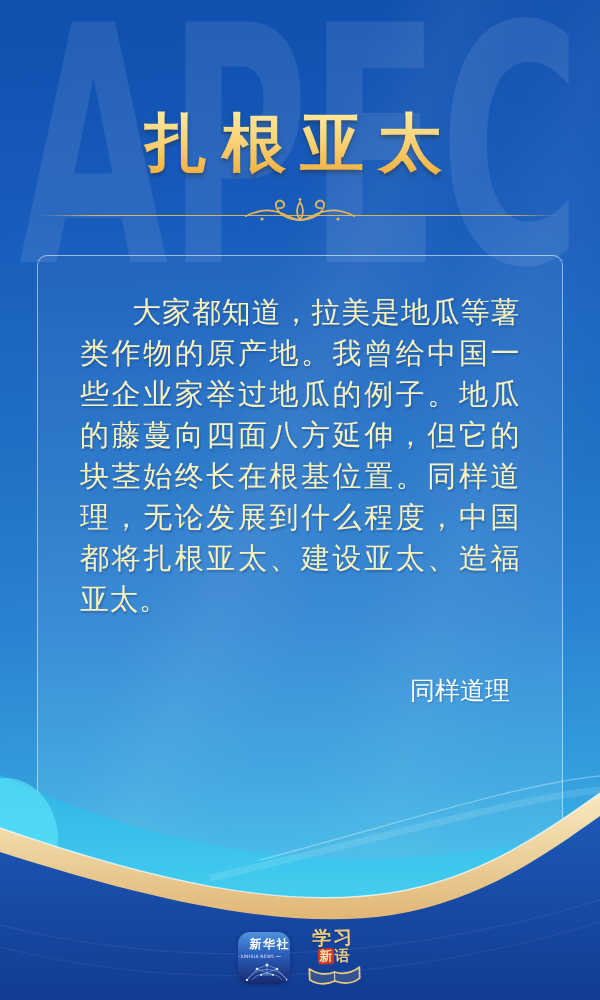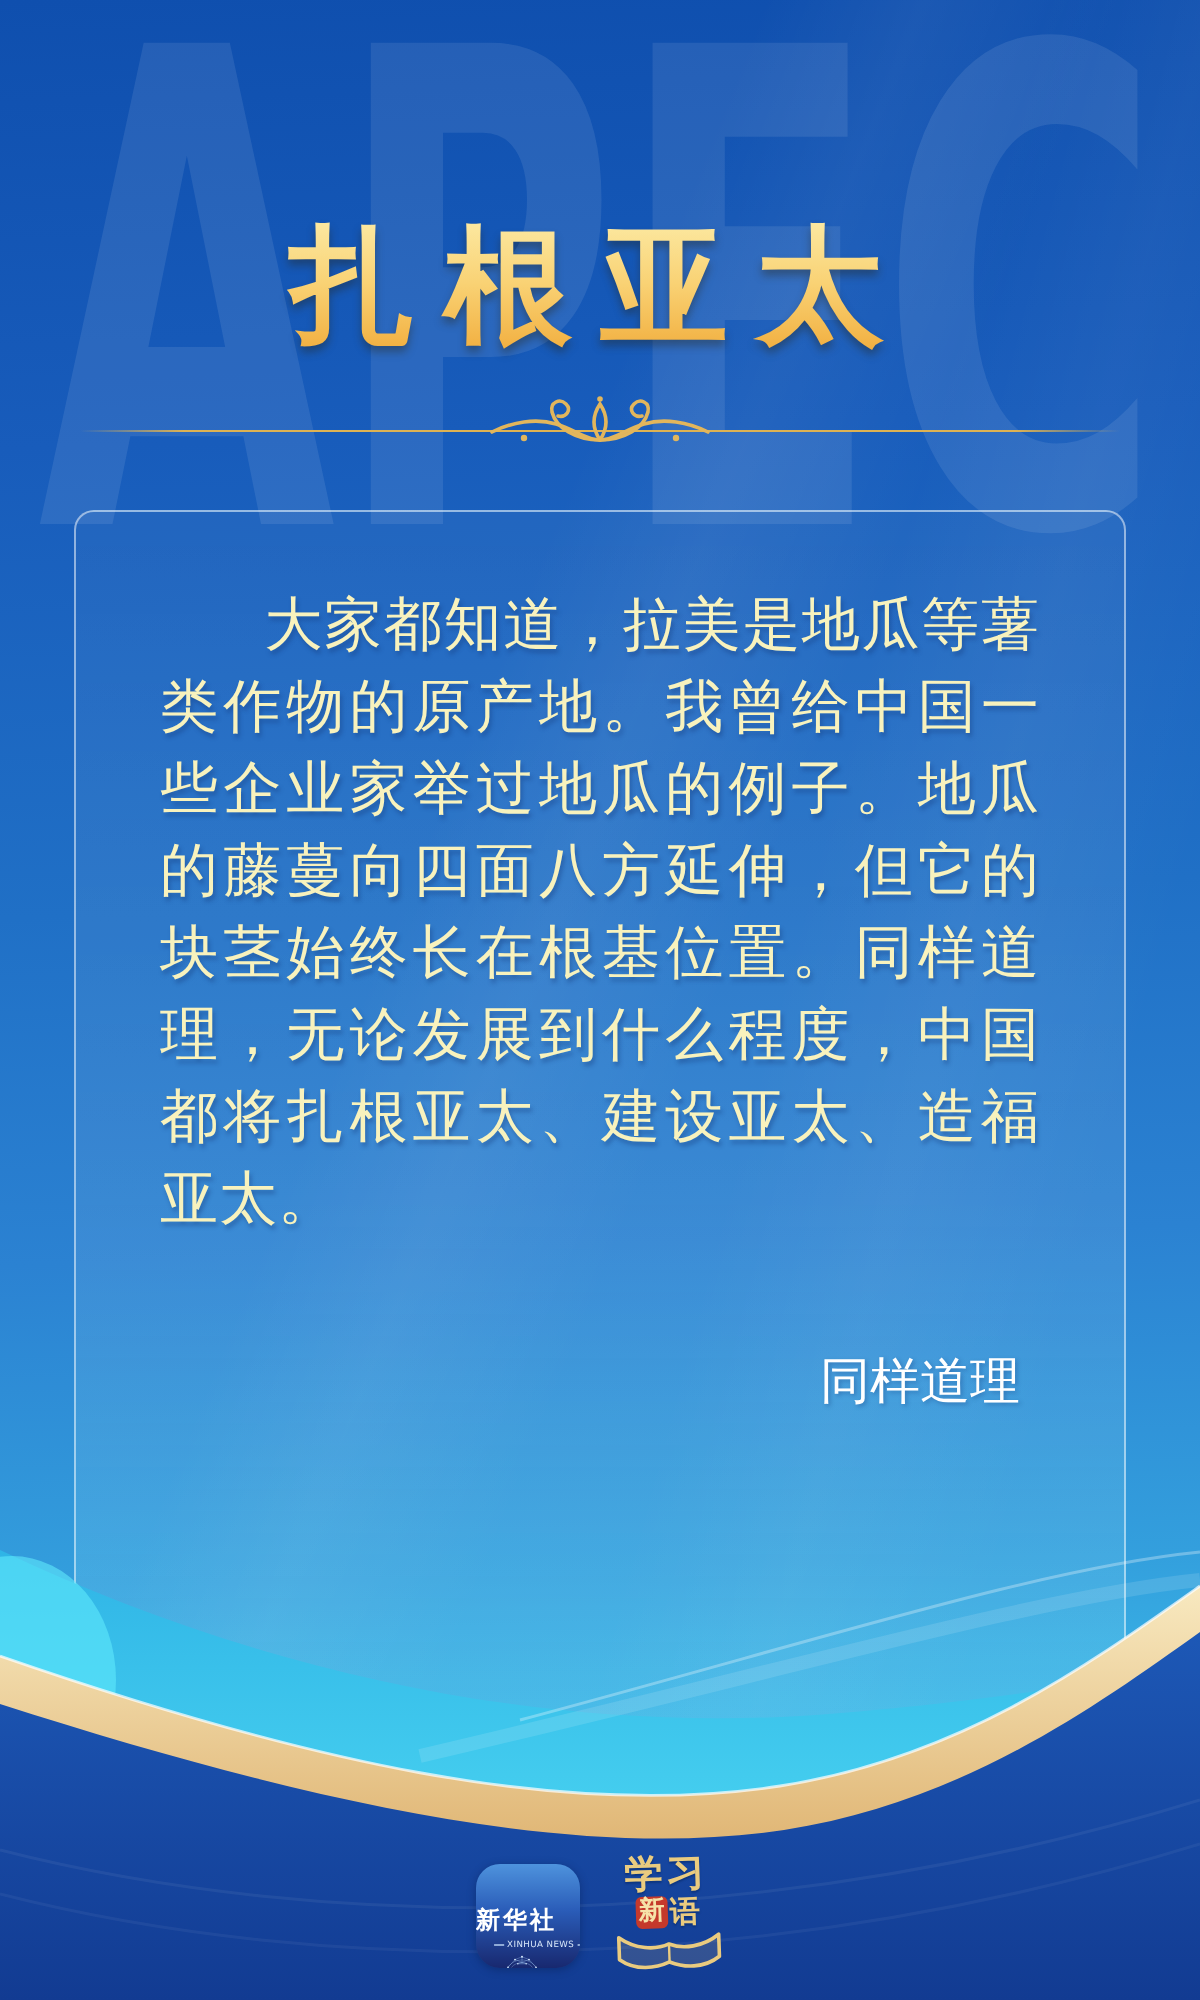--- a/index.html
+++ b/index.html
@@ -81,22 +81,22 @@
   
   .footer {
     position:absolute; left:0; bottom:12px; width:600px;
     display:flex; justify-content:center; align-items:center; gap:16px;
   }
 
   .xinhua-badge {
     width:52px; height:52px; border-radius:12px;
     background: linear-gradient(180deg, #4E93DD 0%, #2A5CB8 45%, #18286F 100%);
     box-shadow: 0 1px 4px rgba(0,20,60,0.35);
-    display:flex; flex-direction:column; align-items:flex-start;
-    padding-top:22px; box-sizing:border-box;
+    display:flex; flex-direction:column; align-items:flex-end;
+    padding-top:6px; box-sizing:border-box;
     overflow:hidden;
   }
   .xinhua-name {
     font-family:"DejaVu Sans", sans-serif;
     font-size:12px; font-weight:bold; color:#FFFFFF; letter-spacing:1.5px;
     line-height:13px; white-space:nowrap;
   }
   .xinhua-sub {
     display:flex; align-items:center; gap:2px; margin-top:2px;
     font-family:"DejaVu Sans", sans-serif;

